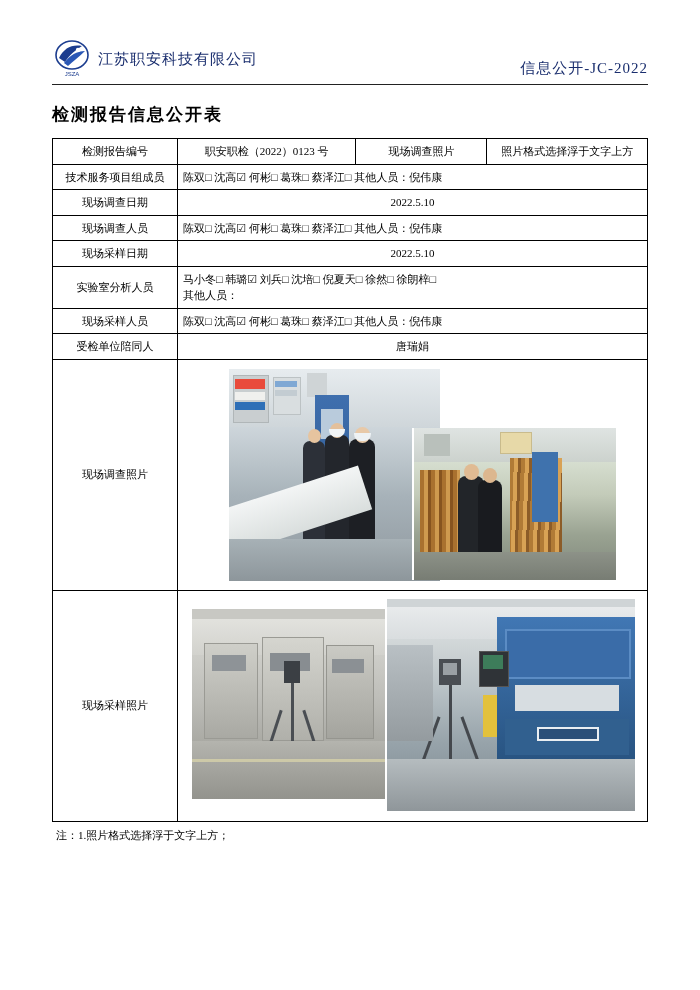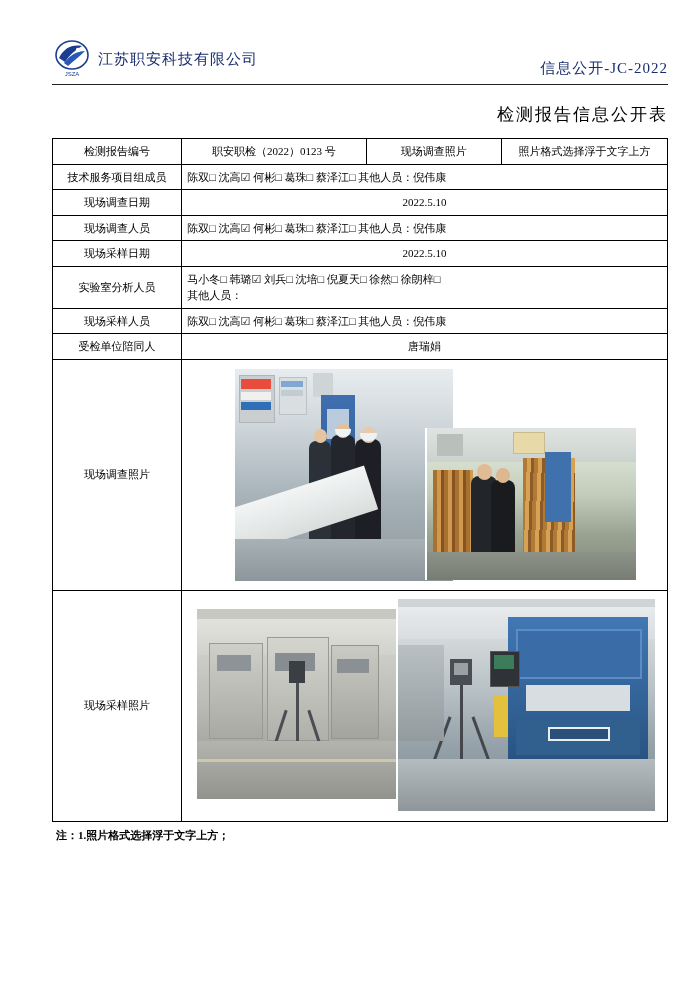--- a/index.html
+++ b/index.html
@@ -11,21 +11,21 @@
     width: 700px;
     height: 990px;
     font-family: "Liberation Serif", "DejaVu Serif", serif;
     color: #000;
     position: relative;
   }
   .page {
     width: 700px;
     height: 706px;
     box-sizing: border-box;
-    padding: 28px 32px 0 52px;
+    padding: 28px 52px 0 52px;
     position: relative;
   }
 
   
   .header {
     display: flex;
     align-items: flex-end;
     justify-content: space-between;
     border-bottom: 1.5px solid #222;
     padding-bottom: 4px;
@@ -53,23 +53,23 @@
   .header-right {
     font-size: 15px;
     color: #1a2e6e;
     letter-spacing: 1px;
     white-space: nowrap;
     padding-bottom: 2px;
   }
 
   
   .doc-title {
-    text-align: right;
+    text-align: left;
     font-size: 17px;
-    font-weight: normal;
+    font-weight: bold;
     letter-spacing: 2px;
     margin: 18px 0 12px 0;
     font-family: "Liberation Serif", serif;
   }
 
   
   table.main {
     width: 100%;
     border-collapse: collapse;
     table-layout: fixed;
@@ -138,21 +138,20 @@
     border-left: 2px solid #fff;
   }
   
   .d { position: absolute; }
 
   
   .note {
     font-size: 11px;
     margin-top: 6px;
     padding-left: 4px;
-    font-weight: bold;
   }
 
   
   .footer {
     position: absolute;
     left: 52px;
     right: 52px;
     bottom: 28px;
     border-top: 1.2px solid #222;
     padding-top: 8px;

